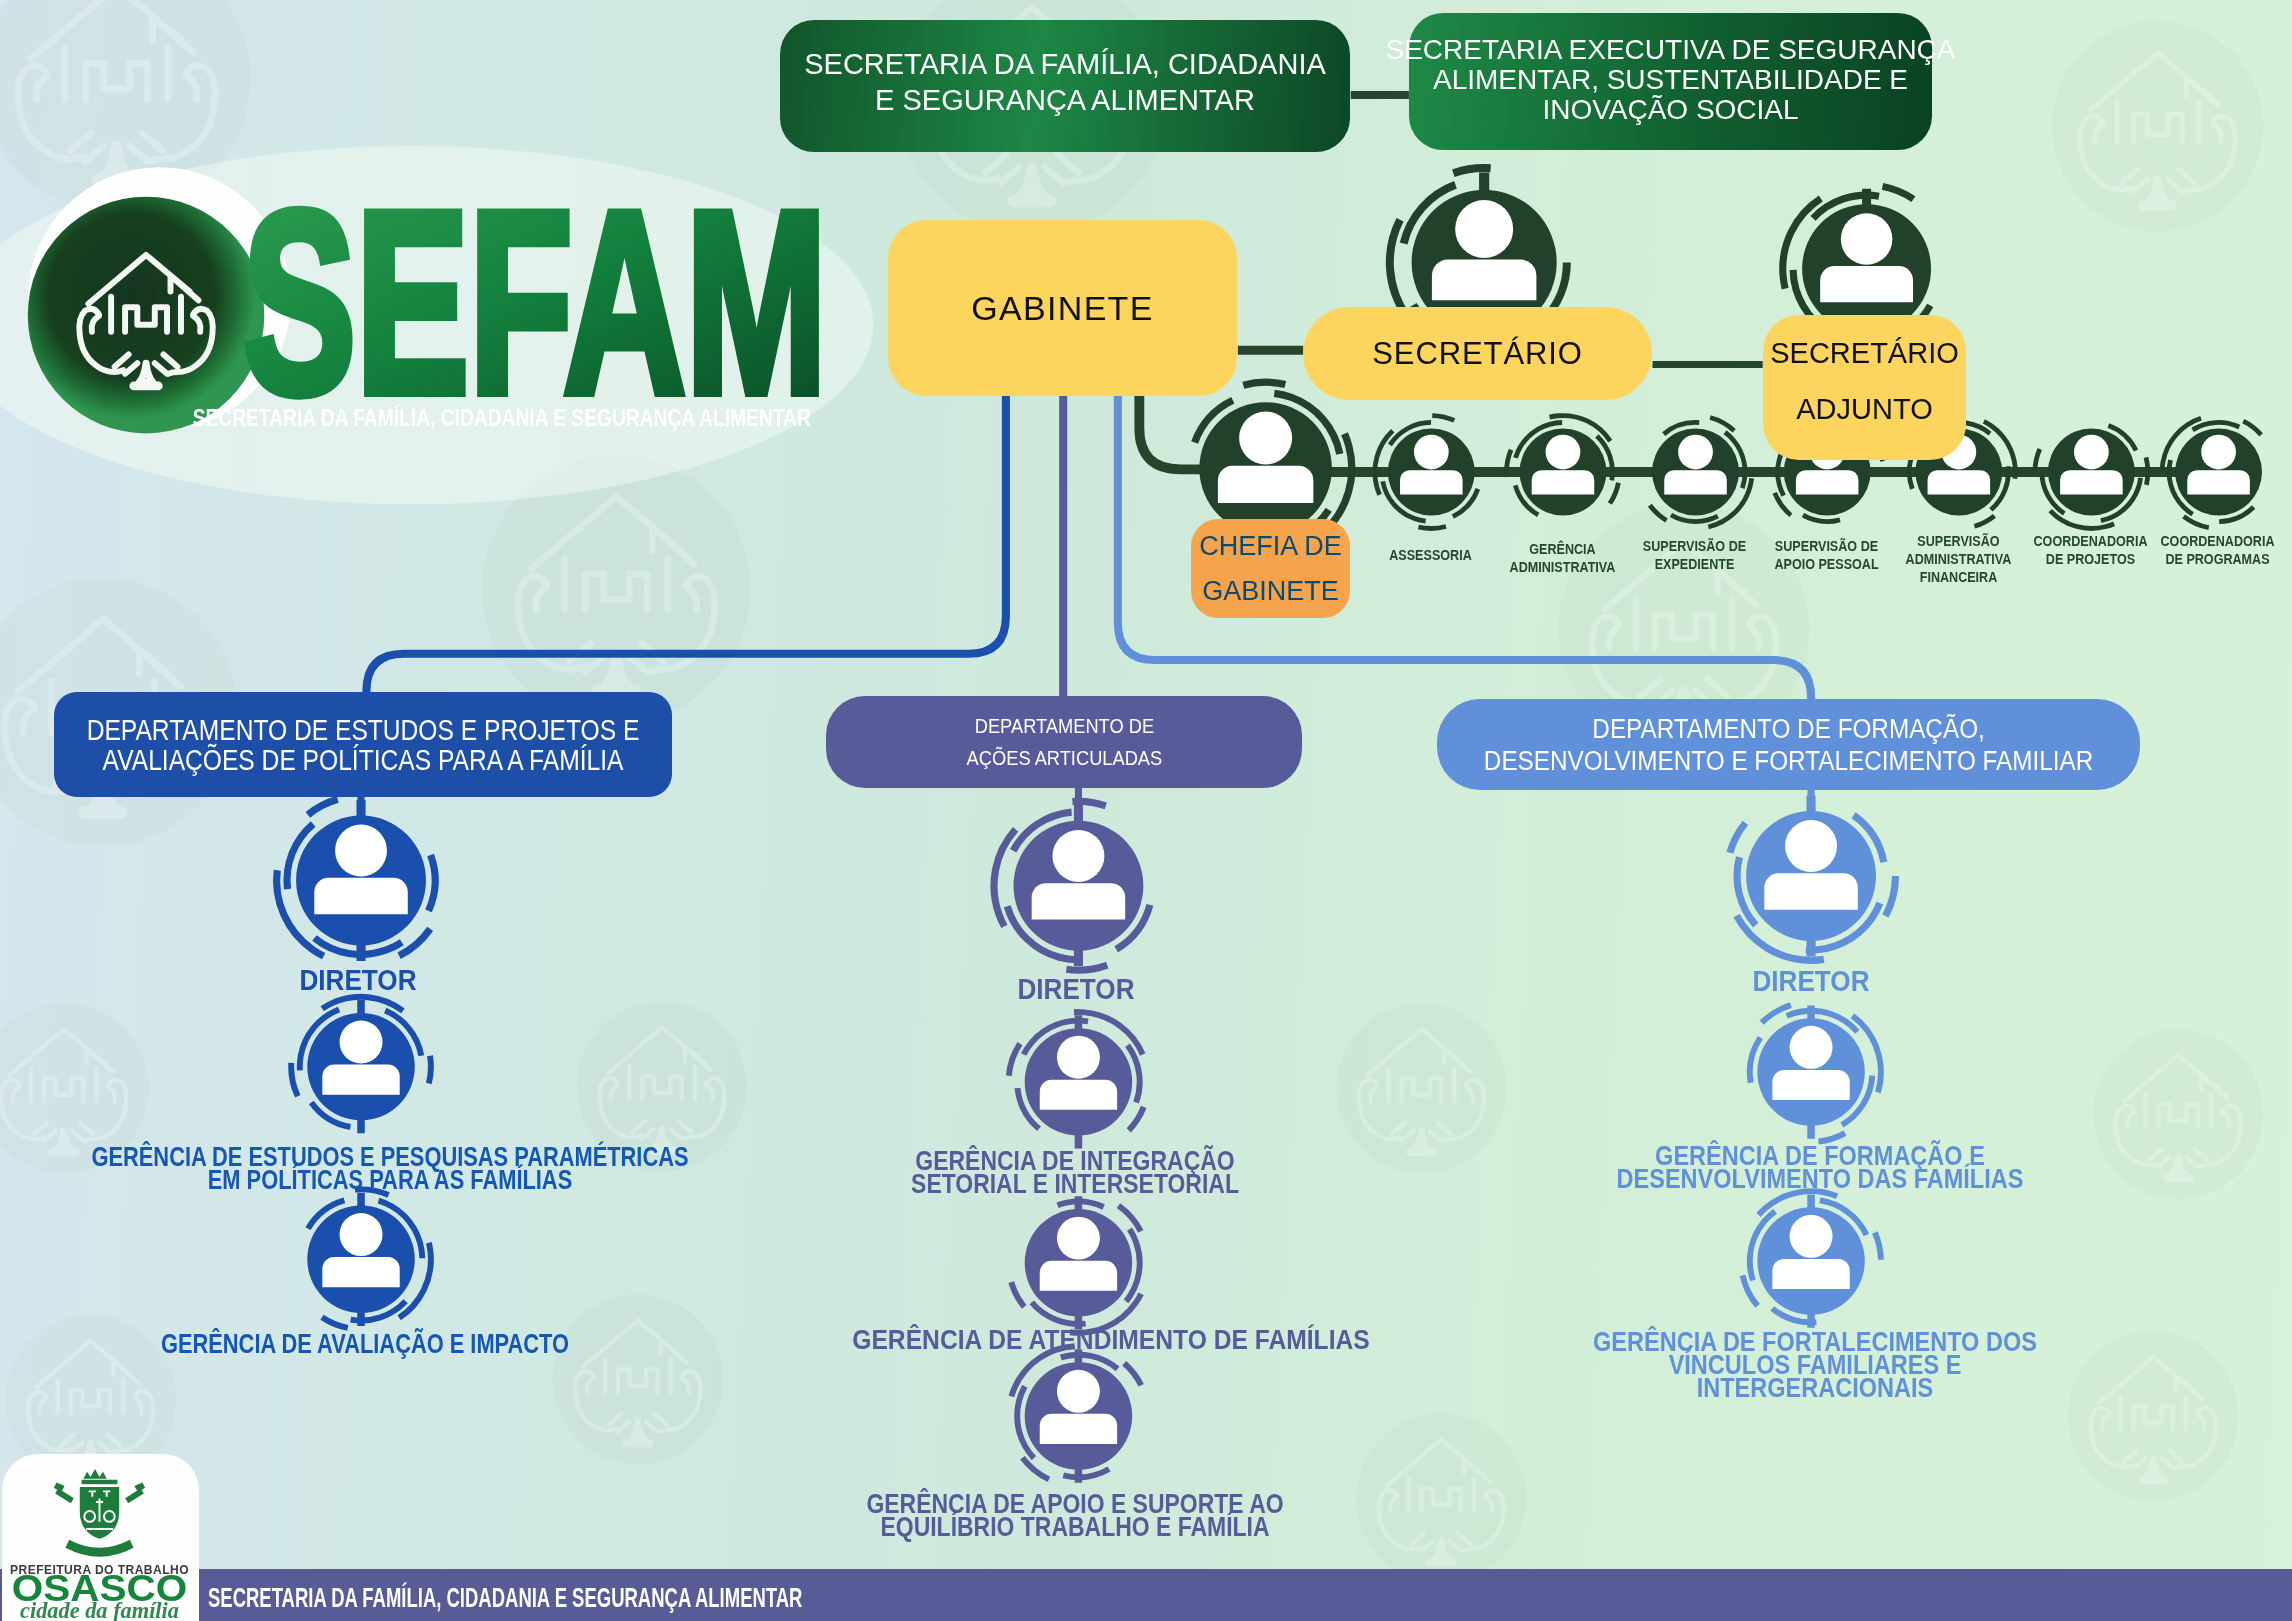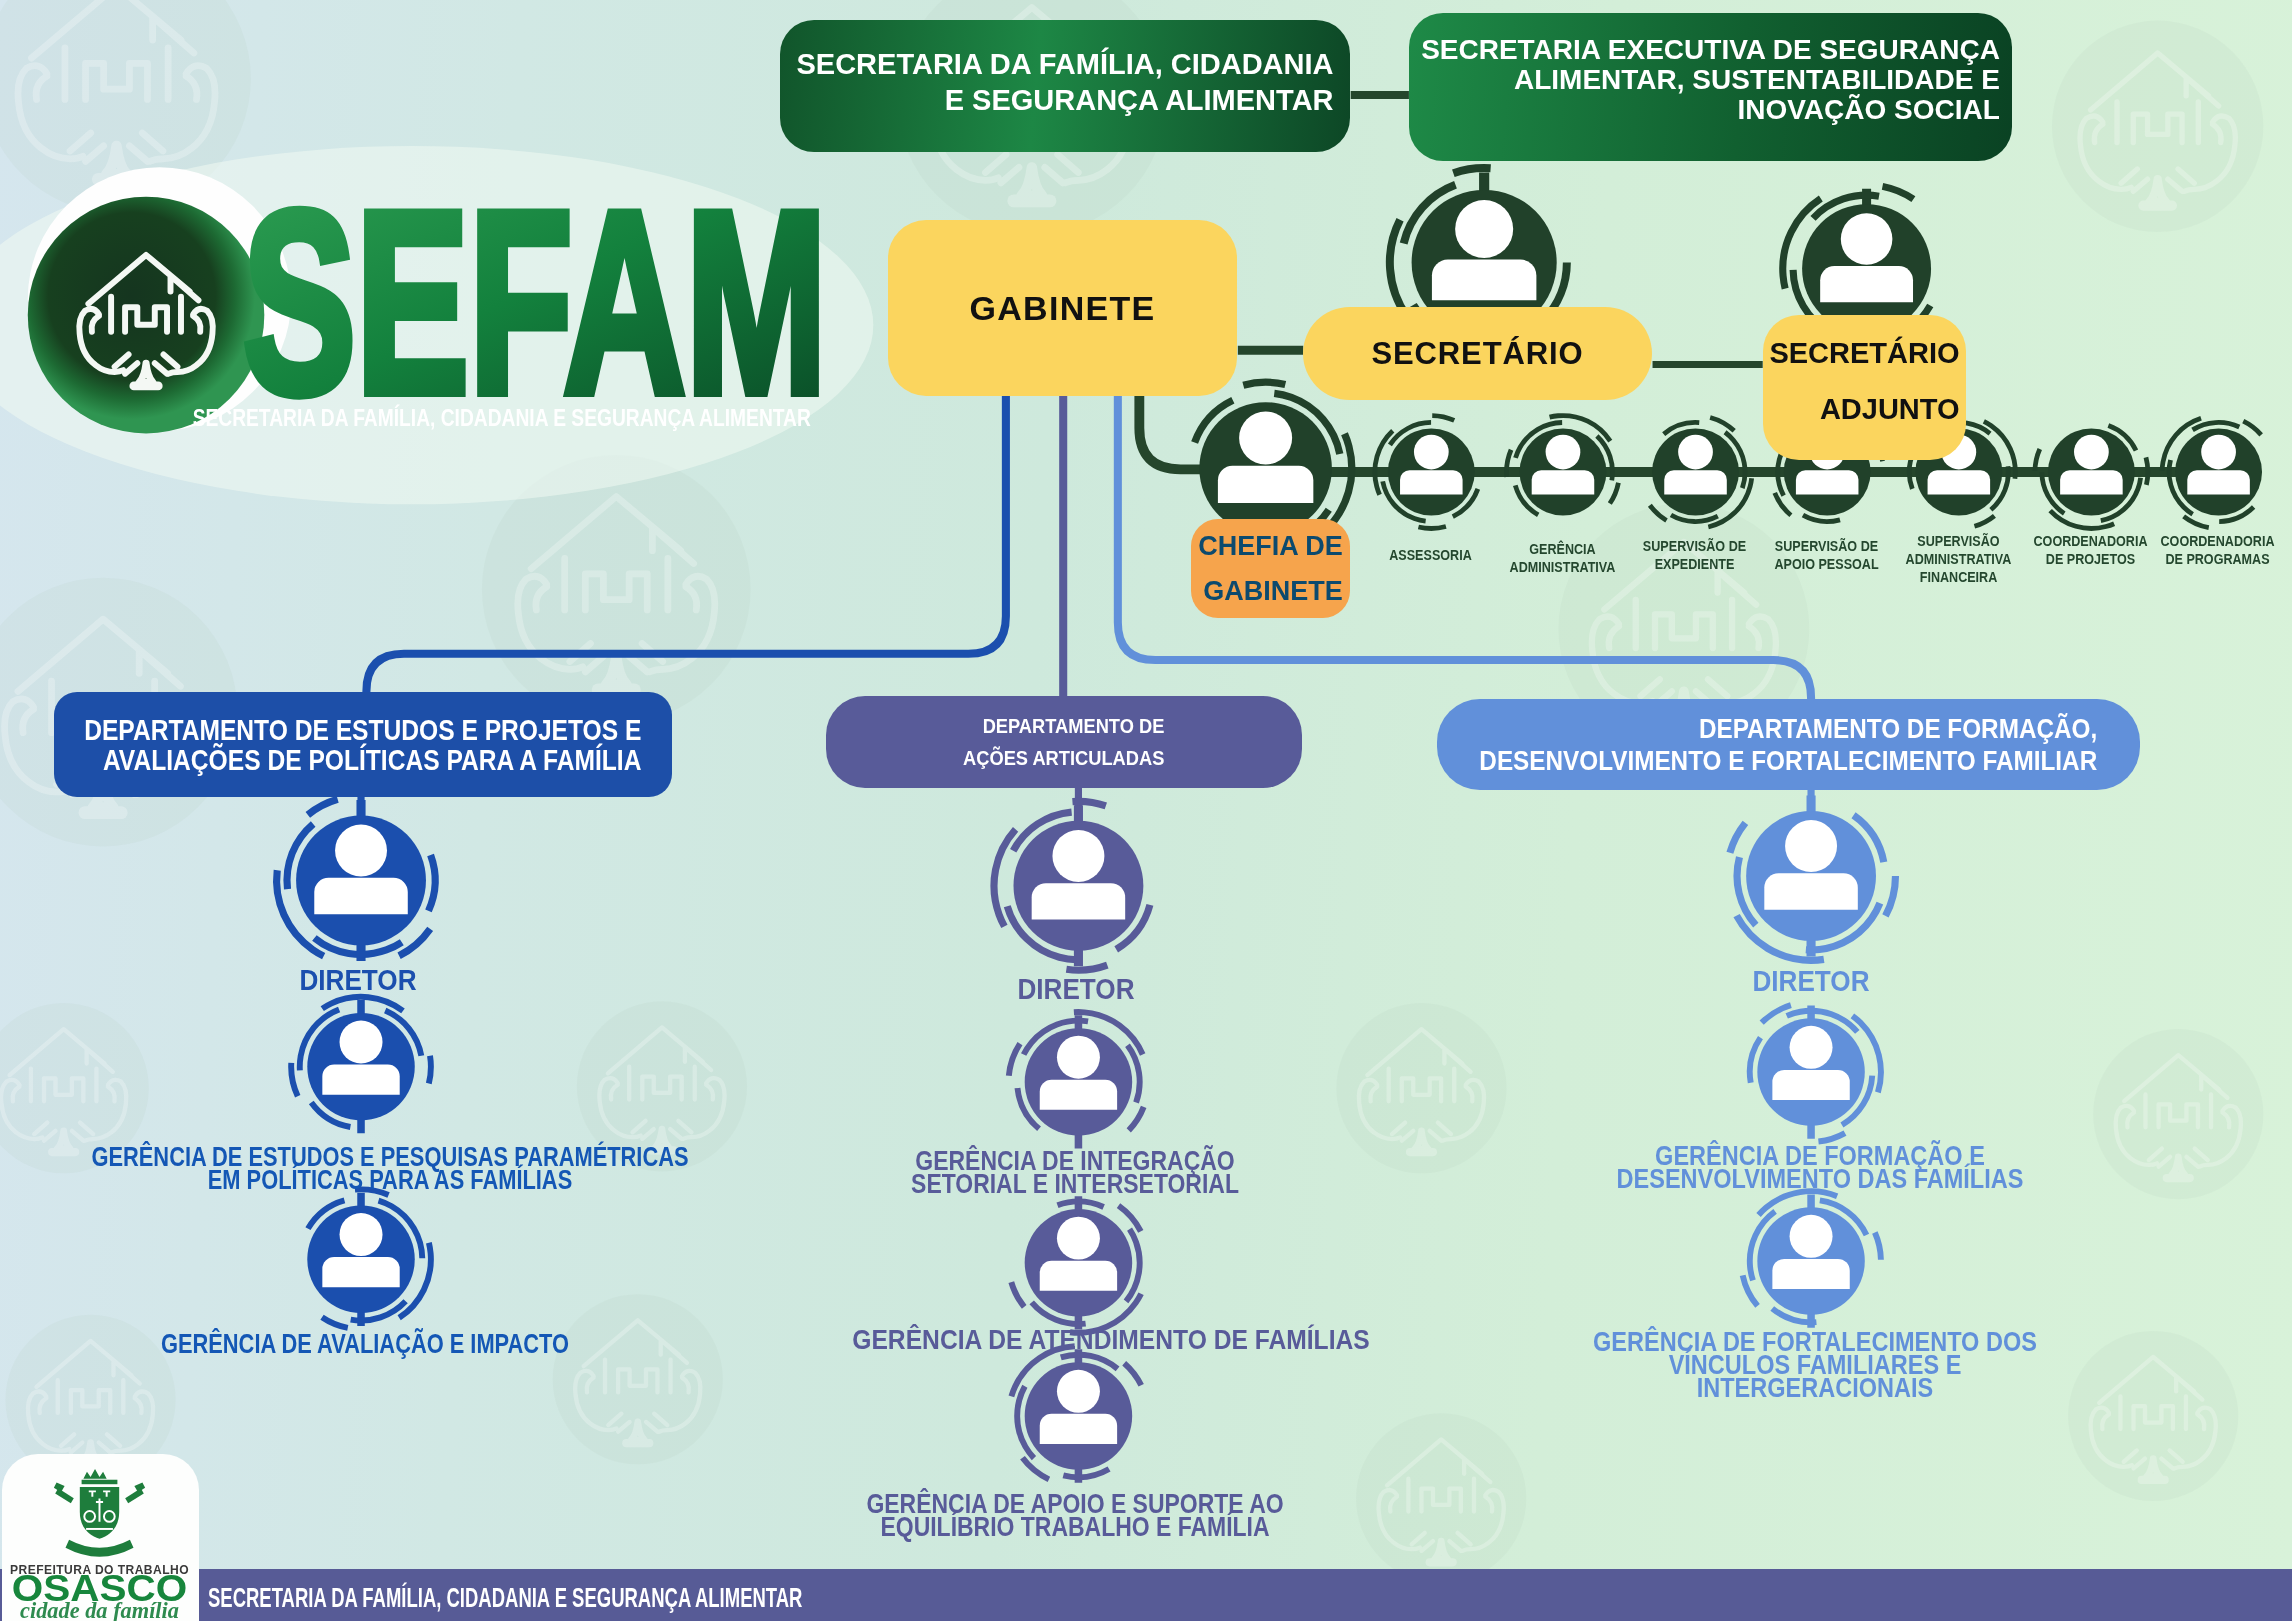--- a/index.html
+++ b/index.html
@@ -1,20 +1,20 @@
 <!DOCTYPE html>
 <html style="font-size:14.3px"><head><meta charset="utf-8">
 <style>
 html,body{margin:0;padding:0}
 #c{position:relative;width:2293px;height:1622px;overflow:hidden;
    font-family:"Liberation Sans",sans-serif;
    background:linear-gradient(93deg,#d5e6ee 0%,#d1e8e4 22%,#cee9dc 45%,#d3eed8 68%,#d8f2d9 100%)}
 .abs{position:absolute}
 .box{position:absolute;display:flex;align-items:center;justify-content:center;
-     text-align:right;font-weight:bold}
+     text-align:center;font-weight:normal}
 .lbl{position:absolute;text-align:center;font-weight:bold}
 #c > svg{position:absolute;left:0;top:0}
 </style></head>
 <body>
 <div id="c">
 <svg width="2293" height="1622" viewBox="0 0 2560 1811">
       <defs>
         <g id="hh" fill="none" stroke-linecap="round" stroke-linejoin="round">
 <path d="M-33,-8 L0,-36 L25,-15 M30,-10 L14,-24 M14,-24 v9"></path>
 <path d="M-20,-12 V8 M20,-12 V8"></path>
@@ -325,22 +325,22 @@
 <svg width="896" height="502" viewBox="0 0 1000 560" style="left:0;top:134px">
       <text x="271" y="288" font-family="Liberation Sans, sans-serif" font-weight="bold" font-size="290" fill="url(#gsef)" stroke="url(#gsef)" stroke-width="11" textLength="652" lengthAdjust="spacingAndGlyphs">SEFAM</text>
       <text x="560" y="326" text-anchor="middle" font-family="Liberation Sans, sans-serif" font-weight="bold" font-size="26" fill="#ffffff" textLength="690" lengthAdjust="spacingAndGlyphs">SECRETARIA DA FAMÍLIA, CIDADANIA E SEGURANÇA ALIMENTAR</text>
     </svg>
 
 <div class="box" style="left:780px;top:19.7px;width:570px;height:125px;border-radius:34px;
   background:linear-gradient(95deg,#11552b 0%,#1d8745 45%,#0d4726 100%);color:#fff;font-size:29px;line-height:36px;padding-bottom:7.2px">
   <div style="transform:scaleX(1.0);white-space:nowrap">SECRETARIA DA FAMÍLIA, CIDADANIA<br>E SEGURANÇA ALIMENTAR</div>
     </div>
 
-<div class="box" style="left:1409px;top:12.5px;width:603px;height:135px;border-radius:34px;
-  background:linear-gradient(95deg,#1e8a47 0%,#116030 55%,#0a4223 100%);color:#fff;font-size:28px;line-height:30px;padding-bottom:13px">
+<div class="box" style="left:1409px;top:12.5px;width:523px;height:135px;border-radius:34px;
+  background:linear-gradient(95deg,#1e8a47 0%,#116030 55%,#0a4223 100%);color:#fff;font-size:28px;line-height:30px;padding-bottom:2px">
   <div style="transform:scaleX(1.0);white-space:nowrap">SECRETARIA EXECUTIVA DE SEGURANÇA<br>ALIMENTAR, SUSTENTABILIDADE E<br>INOVAÇÃO SOCIAL</div>
     </div>
 
 <div class="box" style="left:888px;top:220px;width:349px;height:176px;border-radius:38px;
   background:#fbd55e;color:#111;font-size:34px;letter-spacing:1.3px">GABINETE</div>
 
 <div class="box" style="left:1303px;top:307px;width:349px;height:93px;border-radius:47px;
   background:#fbd55e;color:#111;font-size:31px;letter-spacing:0.9px">SECRETÁRIO</div>
 
 <div class="box" style="left:1763px;top:315px;width:203px;height:132px;border-radius:36px;

